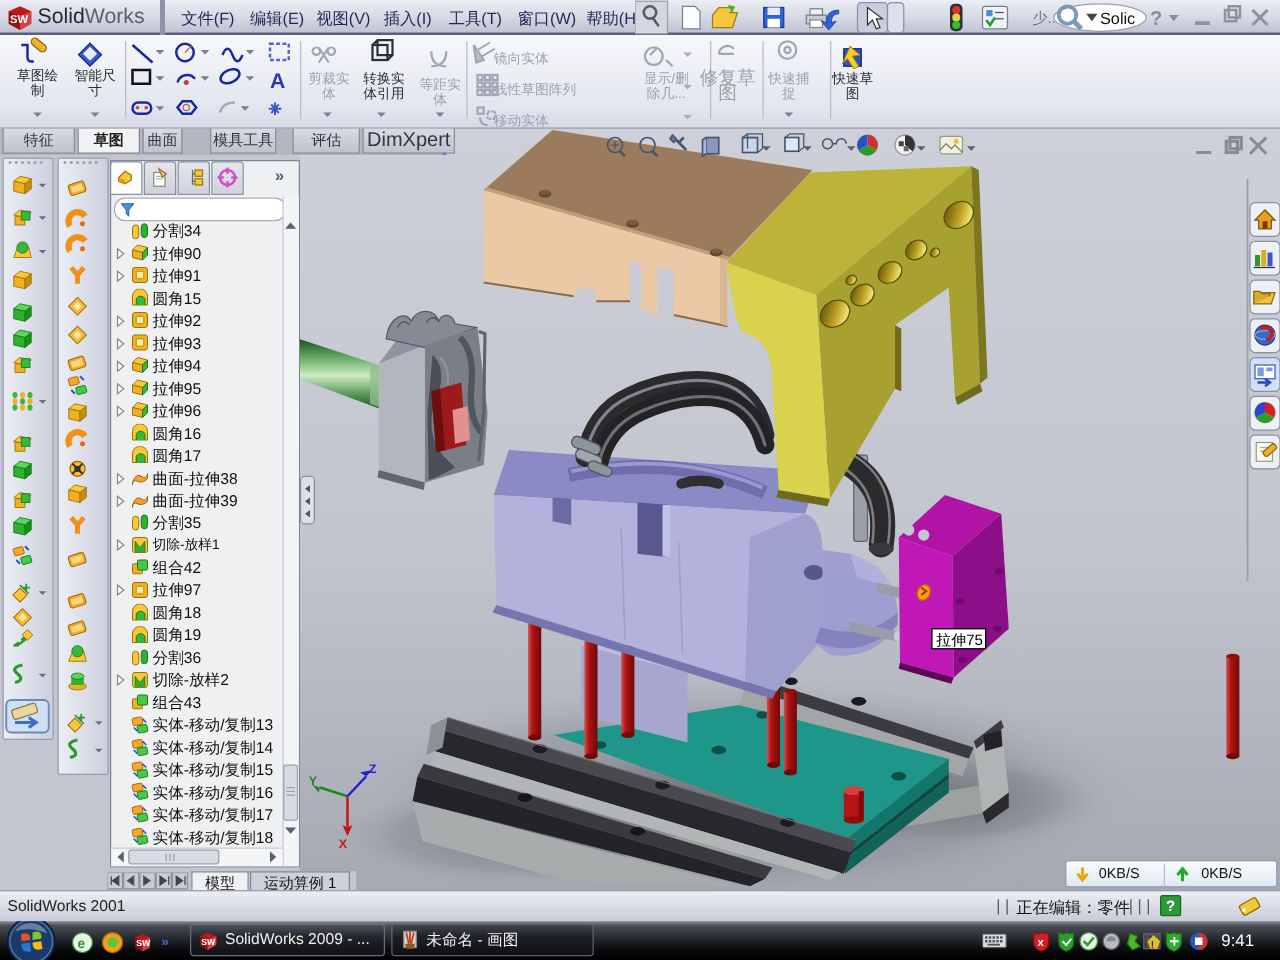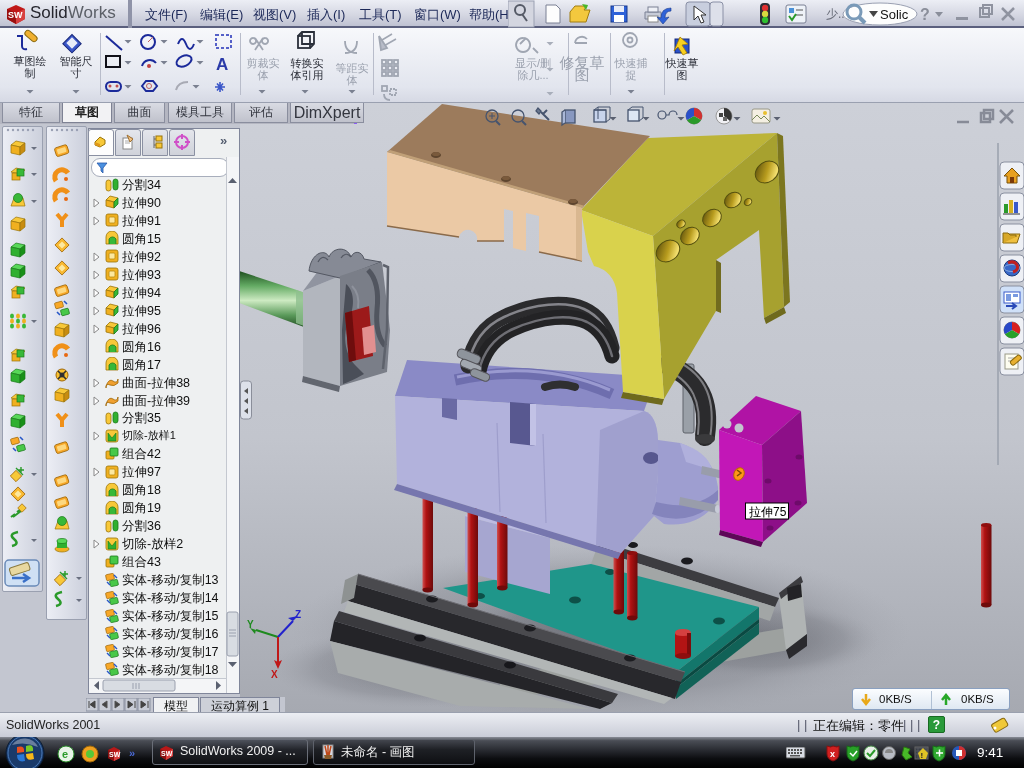--- a/index.html
+++ b/index.html
@@ -102,20 +102,21 @@
       </svg>
 <div class="abs" style="left:-5px;top:27px;width:70px;text-align:center;font-size:11px;color:#2b2e38;line-height:12px">草图绘<br>制</div>
 <div class="abs" style="left:41px;top:27px;width:70px;text-align:center;font-size:11px;color:#2b2e38;line-height:12px">智能尺<br>寸</div>
 <div class="abs" style="left:228px;top:29px;width:70px;text-align:center;font-size:11px;color:#9ba1ae;line-height:12px">剪裁实<br>体</div>
 <div class="abs" style="left:272px;top:29px;width:70px;text-align:center;font-size:11px;color:#2b2e38;line-height:12px">转换实<br>体引用</div>
 <div class="abs" style="left:317px;top:34px;width:70px;text-align:center;font-size:11px;color:#9ba1ae;line-height:12px">等距实<br>体</div>
 <div class="abs" style="left:498px;top:29px;width:70px;text-align:center;font-size:11px;color:#9ba1ae;line-height:12px">显示/删<br>除几...</div>
 <div class="abs" style="left:547px;top:29px;width:70px;text-align:center;font-size:15px;color:#9ba1ae;line-height:12px">修复草<br>图</div>
 <div class="abs" style="left:596px;top:29px;width:70px;text-align:center;font-size:11px;color:#9ba1ae;line-height:12px">快速捕<br>捉</div>
 <div class="abs" style="left:647px;top:29px;width:70px;text-align:center;font-size:11px;color:#2b2e38;line-height:12px">快速草<br>图</div>
+<div class="abs" style="left:395px;top:7px;font-size:11px;color:#9ba1ae;line-height:25px">镜向实体<br>线性草图阵列<br>移动实体</div>
 <svg class="abs" style="left:240px;top:0" width="460" height="75" viewBox="0 0 460 75">
 <g stroke="#a0a6b2" stroke-width="1.8" fill="none">
 <path d="M15,22 l8,-12 M23,22 l-8,-12 M13,10 a3,3 0 1 0 0.1,0 M25,10 a3,3 0 1 0 0.1,0"></path>
 </g>
         <g stroke="#2a2f3a" stroke-width="1.8" fill="none">
           <rect x="58" y="8" width="12" height="12"></rect>
           <path d="M58,8 l4,-4 h12 v12 l-4,4 M62,4 v12 h12"></path>
         </g>
         <g stroke="#a0a6b2" stroke-width="1.8" fill="none">
 <path d="M105,25 q12,0 12,-12 m0,12 q-12,0 -12,-12"></path>
@@ -444,22 +445,22 @@
       <line x1="1008" y1="361" x2="1015" y2="361" stroke="#aaa"></line>
       <rect x="1010" y="359" width="12" height="5" rx="2" transform="rotate(-40 1014 361)" fill="#e8b030" stroke="#8a6a10"></rect>
 <rect x="240.5" y="381" width="11" height="38" rx="3" fill="#dde1ea" stroke="#8a8e9a"></rect>
 <path d="M248,388 l-4,3 4,3 z" fill="#555"></path>
 <path d="M248,398 l-4,3 4,3 z" fill="#555"></path>
 <path d="M248,408 l-4,3 4,3 z" fill="#555"></path>
 </svg>
 <div class="abs" style="left:0;top:103px;width:357px;height:21px;background:#b4b6c1;border-right:3px solid #8b5cf6">
 <div class="abs" style="left:2px;top:0;width:58px;height:20px;background:linear-gradient(#d9dbe3,#c0c2cc);border:1px solid #8a8e9e;border-top:none;color:#33363f;font-size:12px;text-align:center;line-height:19px">特征</div>
 <div class="abs" style="left:62px;top:0;width:50px;height:20px;background:#f2f2f4;border:1px solid #7e8294;border-top:none;color:#222;font-weight:bold;font-size:12px;text-align:center;line-height:19px">草图</div>
-<div class="abs" style="left:114px;top:0;width:51px;height:20px;background:linear-gradient(#d9dbe3,#c0c2cc);border:1px solid #8a8e9e;border-top:none;color:#33363f;font-size:12px;text-align:center;line-height:19px">曲面</div>
-<div class="abs" style="left:168px;top:0;width:64px;height:20px;background:linear-gradient(#d9dbe3,#c0c2cc);border:1px solid #8a8e9e;border-top:none;color:#33363f;font-size:12px;text-align:center;line-height:19px">模具工具</div>
+<div class="abs" style="left:114px;top:0;width:32px;height:20px;background:linear-gradient(#d9dbe3,#c0c2cc);border:1px solid #8a8e9e;border-top:none;color:#33363f;font-size:12px;text-align:center;line-height:19px">曲面</div>
+<div class="abs" style="left:168px;top:0;width:53px;height:20px;background:linear-gradient(#d9dbe3,#c0c2cc);border:1px solid #8a8e9e;border-top:none;color:#33363f;font-size:12px;text-align:center;line-height:19px">模具工具</div>
 <div class="abs" style="left:234px;top:0;width:54px;height:20px;background:linear-gradient(#d9dbe3,#c0c2cc);border:1px solid #8a8e9e;border-top:none;color:#33363f;font-size:12px;text-align:center;line-height:19px">评估</div>
 <div class="abs" style="left:290px;top:0;width:74px;height:20px;background:linear-gradient(#d9dbe3,#c0c2cc);border:1px solid #8a8e9e;border-top:none;color:#33363f;font-size:16px;text-align:center;line-height:19px">DimXpert</div>
 </div>
 <div class="abs" style="left:2px;top:126px;width:41px;height:466px;background:linear-gradient(90deg,#eceef5,#ccd0dc);border:1px solid #9aa0b0;border-radius:2px"></div>
 <div class="abs" style="left:46px;top:126px;width:41px;height:494px;background:linear-gradient(90deg,#eceef5,#ccd0dc);border:1px solid #9aa0b0;border-radius:2px"></div>
 <svg class="abs" style="left:0;top:103px" width="90" height="530" viewBox="0 103 90 530">
 <g fill="#9aa0b4">
 <circle cx="8" cy="130" r="1.2"></circle>
         <circle cx="52" cy="130" r="1.2"></circle>
 <circle cx="13" cy="130" r="1.2"></circle>
@@ -827,21 +828,21 @@
 <span class="abs" style="left:6px;top:5px;font-size:12.5px;color:#222">SolidWorks 2001</span>
 <span class="abs" style="left:797px;top:4px;font-size:13px;color:#55596a">| |</span>
 <span class="abs" style="left:813px;top:4px;font-size:13px;color:#111">正在编辑：零件</span>
 <span class="abs" style="left:903px;top:4px;font-size:13px;color:#55596a">| | |</span>
 <div class="abs" style="left:928px;top:3px;width:17px;height:17px;background:#2a9a3a;border:1px solid #186a22;border-radius:2px;color:#fff;font-weight:bold;font-size:12px;text-align:center;line-height:16px">?</div>
 <svg class="abs" style="left:990px;top:3px" width="20" height="18">
         <rect x="2" y="5" width="15" height="9" rx="2" transform="rotate(-30 9 9)" fill="#f0c838" stroke="#8a6a10"></rect>
         <circle cx="5" cy="12" r="1.5" fill="#fff"></circle>
       </svg>
 </div>
-<div class="abs" style="left:852px;top:688px;width:158px;height:22px;background:linear-gradient(#fbfdff,#dfe8f2);border:1px solid #8aa0c0;border-radius:3px">
+<div class="abs" style="left:852px;top:688px;width:170px;height:22px;background:linear-gradient(#fbfdff,#dfe8f2);border:1px solid #8aa0c0;border-radius:3px">
 <div class="abs" style="left:78px;top:2px;width:1px;height:18px;background:#b0c0d4"></div>
 <svg class="abs" style="left:6px;top:4px" width="14" height="14">
         <path d="M7,1 v8 M3,6 l4,5 4,-5" stroke="#e8a818" stroke-width="2.5" fill="none"></path>
       </svg>
 <span class="abs" style="left:26px;top:4px;font-size:11.5px;color:#111">0KB/S</span>
 <svg class="abs" style="left:86px;top:4px" width="14" height="14">
         <path d="M7,12 v-8 M3,7 l4,-5 4,5" stroke="#28a828" stroke-width="2.5" fill="none"></path>
       </svg>
 <span class="abs" style="left:108px;top:4px;font-size:11.5px;color:#111">0KB/S</span>
 </div>

